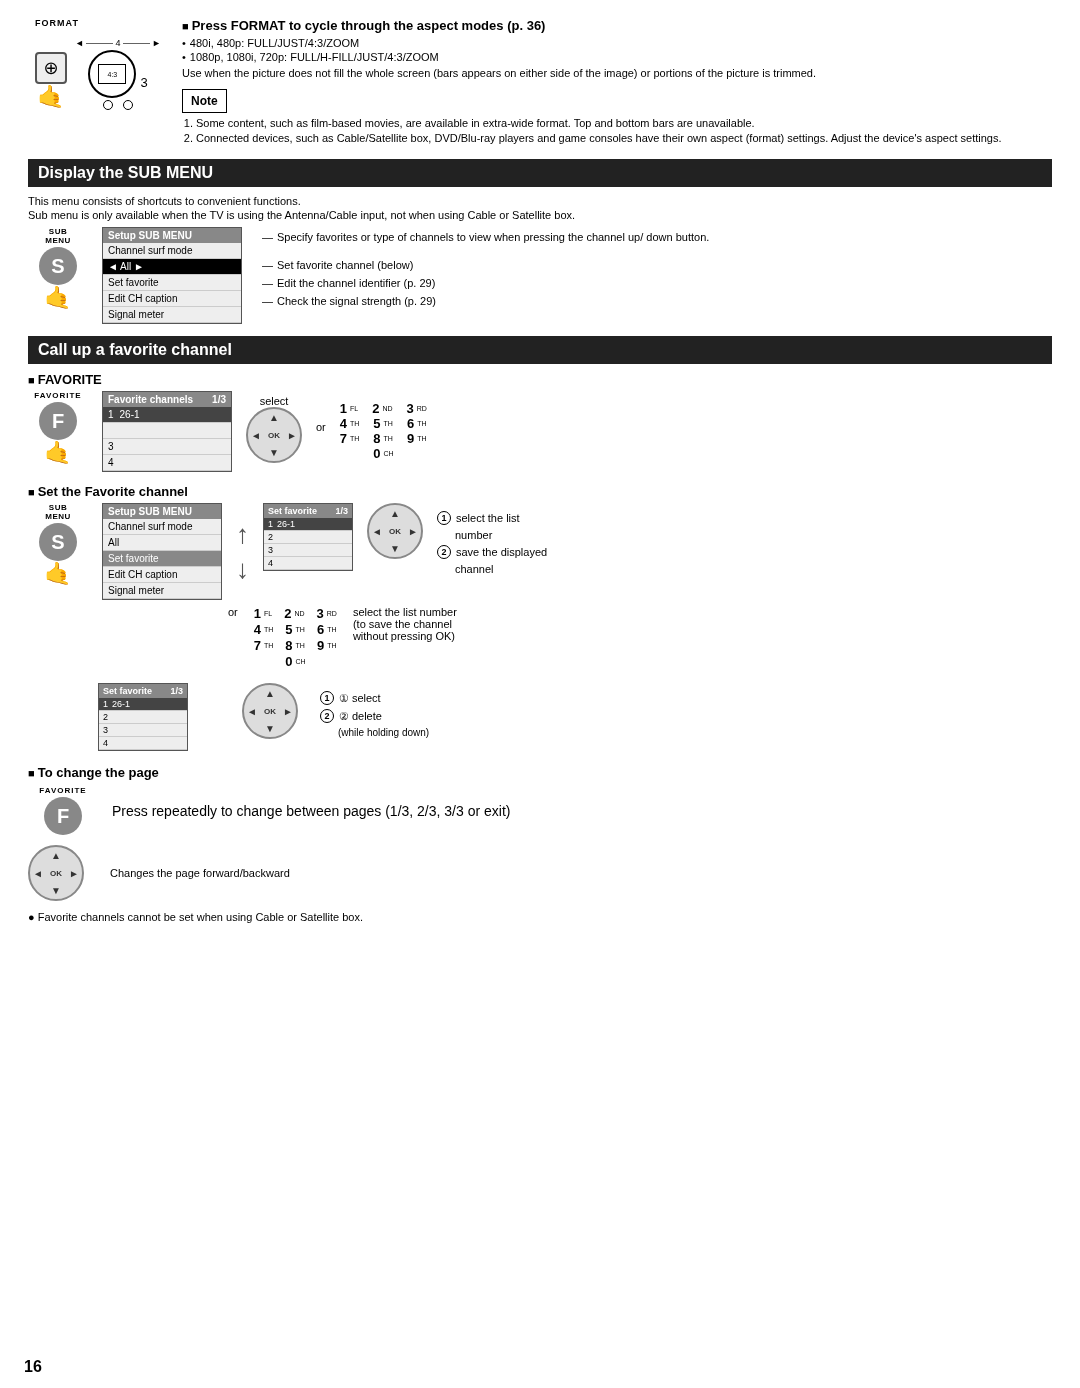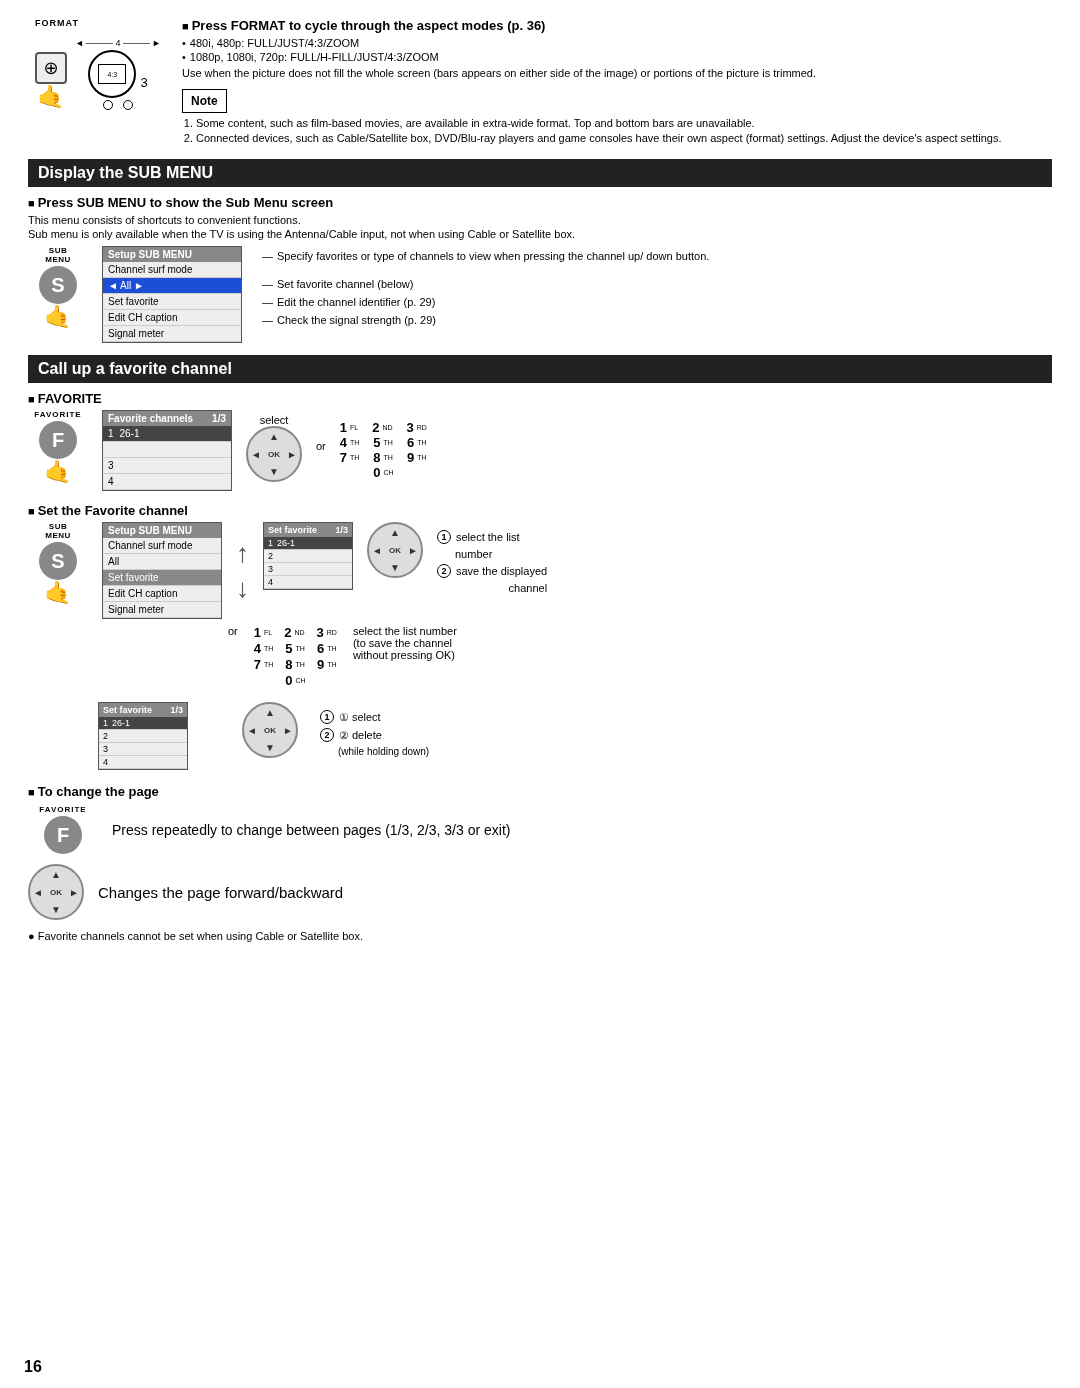--- a/index.html
+++ b/index.html
@@ -119,21 +119,21 @@
       color: #fff;
       padding: 2px 5px;
       font-size: 10px;
       font-weight: bold;
     }
     .sub-menu-row {
       padding: 2px 5px;
       border-bottom: 1px solid #ccc;
     }
     .sub-menu-row.selected {
-      background: #1d4ed8;
+      background: #000000;
       color: #fff;
     }
     .sub-menu-row.highlight {
       background: #888;
       color: #fff;
     }
 
     
     .s-button-area {
       display: flex;
@@ -424,23 +424,20 @@
         </ol>
       </div>
     </div>
   </div>
 
   <div class="subsection">
     <div class="section-header">
       <span>Display the SUB MENU</span>
     </div>
 
-    <div class="subsection-title square-bullet">
-      <span>Press SUB MENU to show the Sub Menu screen</span>
-    </div>
     <div style="font-size:11px;margin-bottom:2px;">
       <span>This menu consists of shortcuts to convenient functions.</span>
     </div>
     <div style="font-size:11px;margin-bottom:6px;">
       <span>Sub menu is only available when the TV is using the Antenna/Cable input, not when using Cable or Satellite box.</span>
     </div>
 
     <div class="content-row">
 
       <div class="s-button-area">
@@ -660,21 +657,21 @@
             <span class="circled-num">1</span>
             <span>select the list</span>
           </div>
           <div style="font-size:11px;padding-left:18px;">
             <span>number</span>
           </div>
           <div style="font-size:11px;display:flex;align-items:center;gap:3px;">
             <span class="circled-num">2</span>
             <span>save the displayed</span>
           </div>
-          <div style="font-size:11px;padding-left:18px;text-align:right;">
+          <div style="font-size:11px;padding-left:18px;">
             <span>channel</span>
           </div>
         </div>
       </div>
 
       <div style="display:flex;align-items:flex-start;gap:16px;margin-top:6px;margin-left:200px;">
         <span style="font-size:11px;">or</span>
         <div style="display:flex;flex-direction:column;gap:1px;">
           <div class="ch-num-row">
             <span class="ch-num">1</span>
@@ -795,21 +792,21 @@
           <div class="dpad">
             <div class="dpad-circle">
               <span class="dpad-arrow up">▲</span>
               <span class="dpad-arrow down">▼</span>
               <span class="dpad-arrow left">◄</span>
               <span class="dpad-arrow right">►</span>
               <span class="dpad-ok">OK</span>
             </div>
           </div>
         </div>
-        <div style="font-size:15px;">
+        <div style="font-size:11px;margin-left:12px;">
           <span>Changes the page forward/backward</span>
         </div>
       </div>
     </div>
 
     <div class="bottom-note">
       <span>● Favorite channels cannot be set when using Cable or Satellite box.</span>
     </div>
   </div>
 </div>

